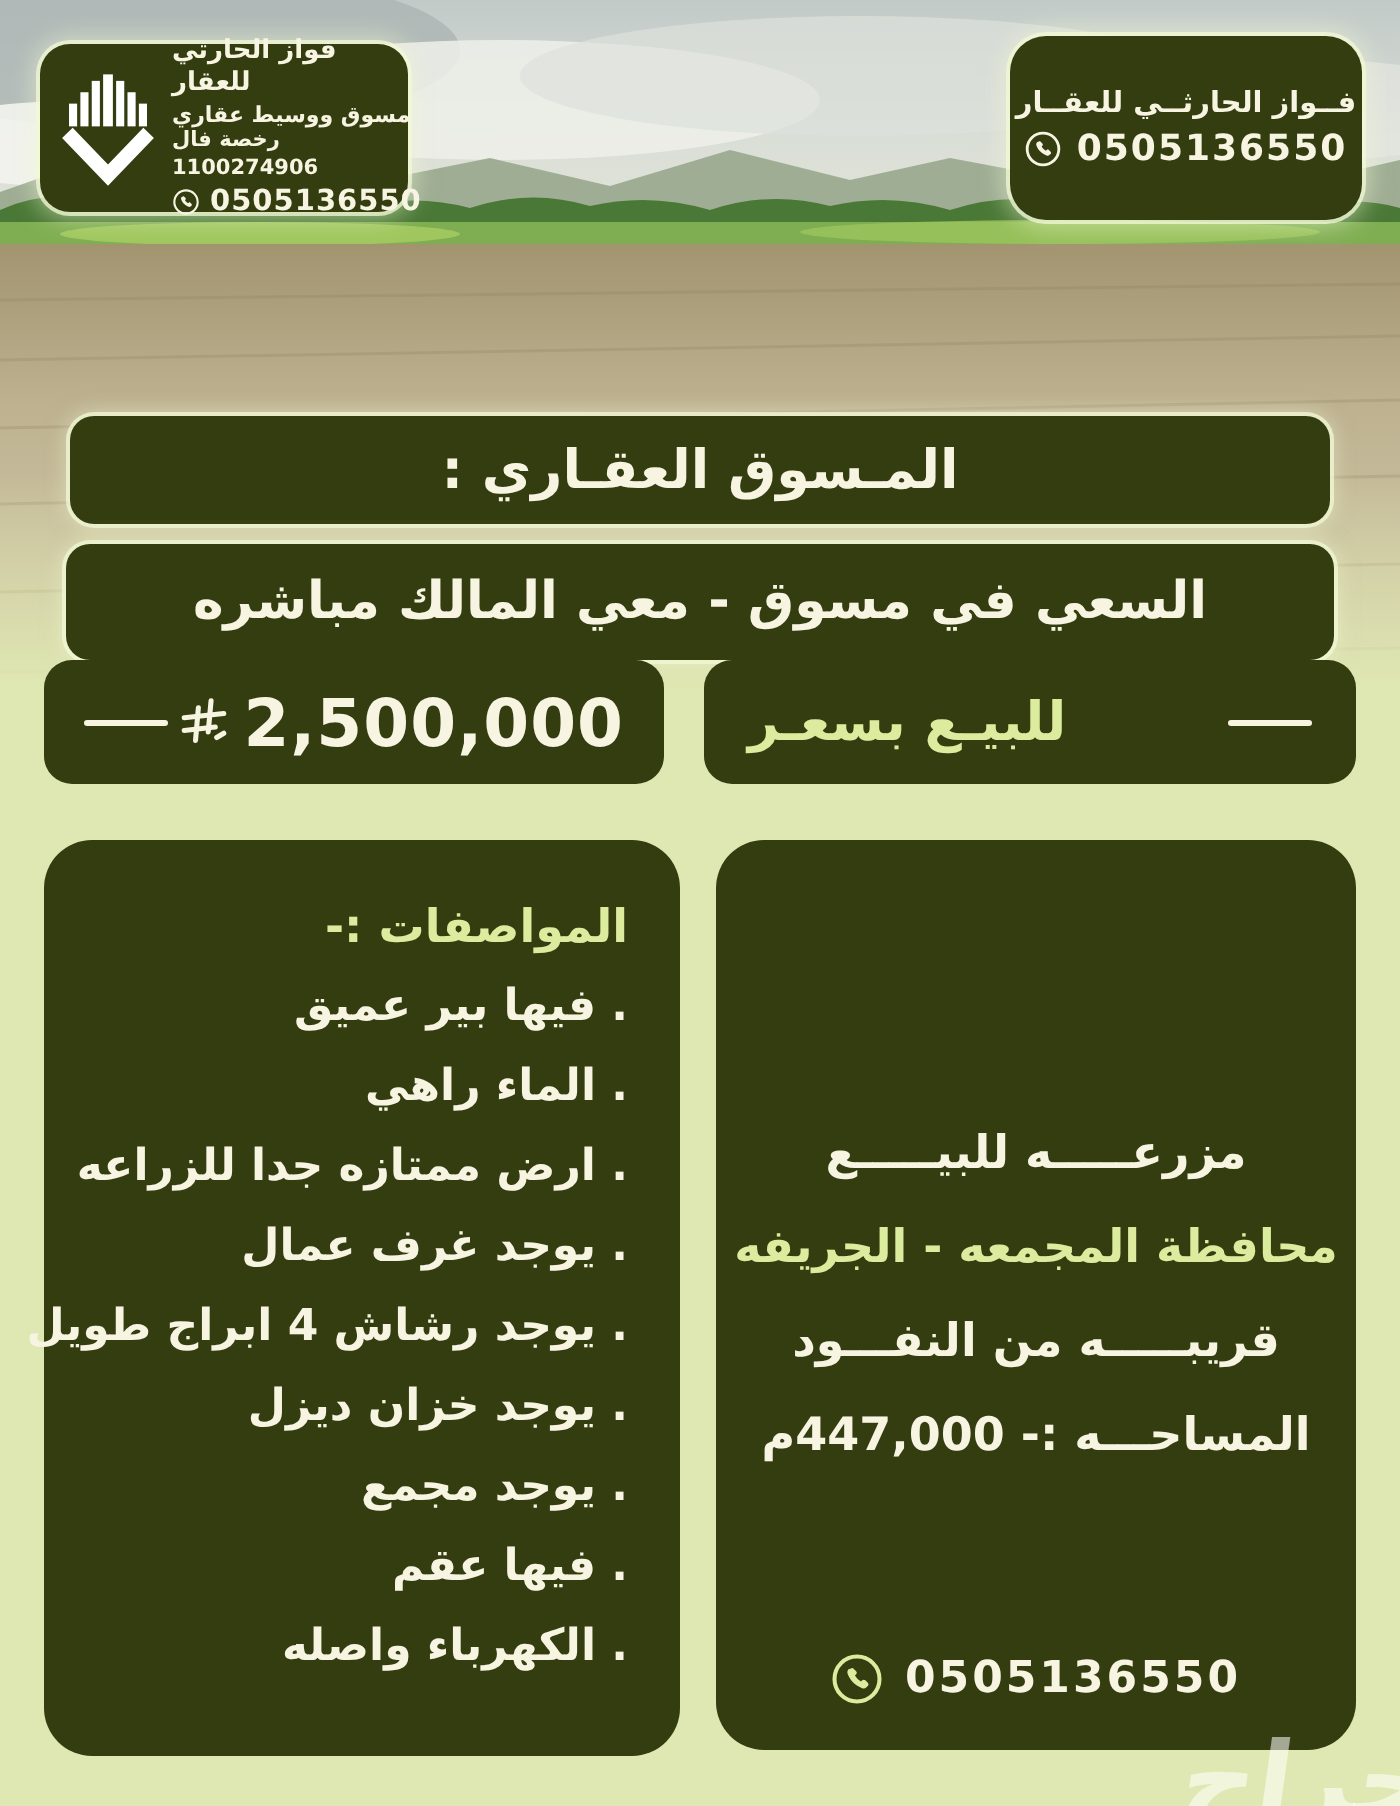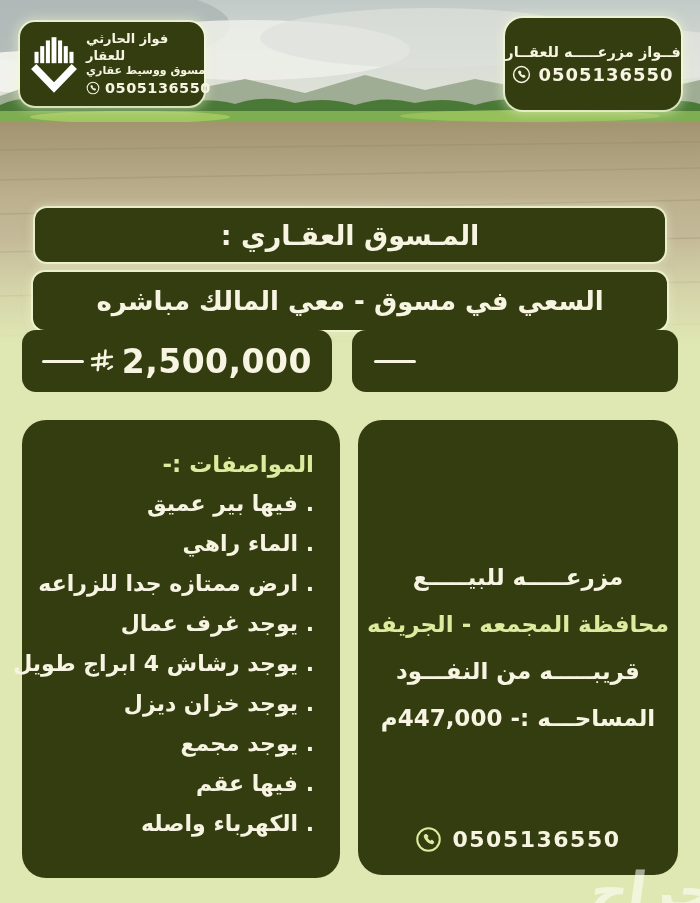--- a/index.html
+++ b/index.html
@@ -134,32 +134,33 @@
         <rect x="29" y="2" width="6" height="32"></rect>
         <rect x="37" y="6" width="5" height="28"></rect>
         <rect x="44" y="13" width="5" height="21"></rect>
         <rect x="51" y="20" width="5" height="14"></rect>
       </g>
       <path d="M7 38 L32 64 L57 38" fill="none" stroke="#ffffff" stroke-width="9"></path>
     </svg>
     <div class="btxt">
       <div class="bl1">فواز الحارثي للعقار</div>
       <div class="bl2">مسوق ووسيط عقاري</div>
+      <div class="bl3">رخصة فال 1100274906</div>
       <div class="bphone">
         <svg class="phone-ic" width="14" height="14" viewBox="0 0 24 24">
           <circle cx="12" cy="12" r="10" fill="none" stroke="currentColor" stroke-width="1.8"></circle>
           <path fill="currentColor" d="M9.1 7.4c.4-.4 1-.4 1.4 0l1.1 1.1c.4.4.4 1 0 1.4l-.5.5c.7 1.1 1.6 2 2.7 2.7l.5-.5c.4-.4 1-.4 1.4 0l1.1 1.1c.4.4.4 1 0 1.4l-.6.6c-.5.5-1.2.7-1.9.4-1.5-.5-2.9-1.4-4-2.5s-2-2.5-2.5-4c-.2-.7 0-1.4.4-1.9z"></path>
         </svg>
         <span>0505136550</span>
       </div>
     </div>
   </div>
 
   <div class="badge badge-right">
-    <div class="br2">فــواز مزرعـــــه للعقــار</div>
+    <div class="br2">فــواز الحارثــي للعقــار</div>
     <div class="bphone">
       <svg class="phone-ic" width="19" height="19" viewBox="0 0 24 24">
         <circle cx="12" cy="12" r="10" fill="none" stroke="currentColor" stroke-width="1.8"></circle>
         <path fill="currentColor" d="M9.1 7.4c.4-.4 1-.4 1.4 0l1.1 1.1c.4.4.4 1 0 1.4l-.5.5c.7 1.1 1.6 2 2.7 2.7l.5-.5c.4-.4 1-.4 1.4 0l1.1 1.1c.4.4.4 1 0 1.4l-.6.6c-.5.5-1.2.7-1.9.4-1.5-.5-2.9-1.4-4-2.5s-2-2.5-2.5-4c-.2-.7 0-1.4.4-1.9z"></path>
       </svg>
       <span>0505136550</span>
     </div>
   </div>
 
   <div class="banner banner-title">
@@ -180,20 +181,21 @@
           <path d="M3 15 L31 12"></path>
           <path d="M3 24 L25 21.5"></path>
           <path d="M26 29 L31 26"></path>
         </g>
       </svg>
       <span class="amount-num">2,500,000</span>
     </div>
   </div>
 
   <div class="pricebox label">
+    <span class="label-txt">للبيـع بسعـر</span>
     <div class="dash"></div>
   </div>
 
   <div class="panel spec-box">
     <div class="spec-title">المواصفات :-</div>
     <div class="spec-item">. فيها بير عميق</div>
     <div class="spec-item">. الماء راهي</div>
     <div class="spec-item">. ارض ممتازه جدا للزراعه</div>
     <div class="spec-item">. يوجد غرف عمال</div>
     <div class="spec-item">. يوجد رشاش 4 ابراج طويل</div>

